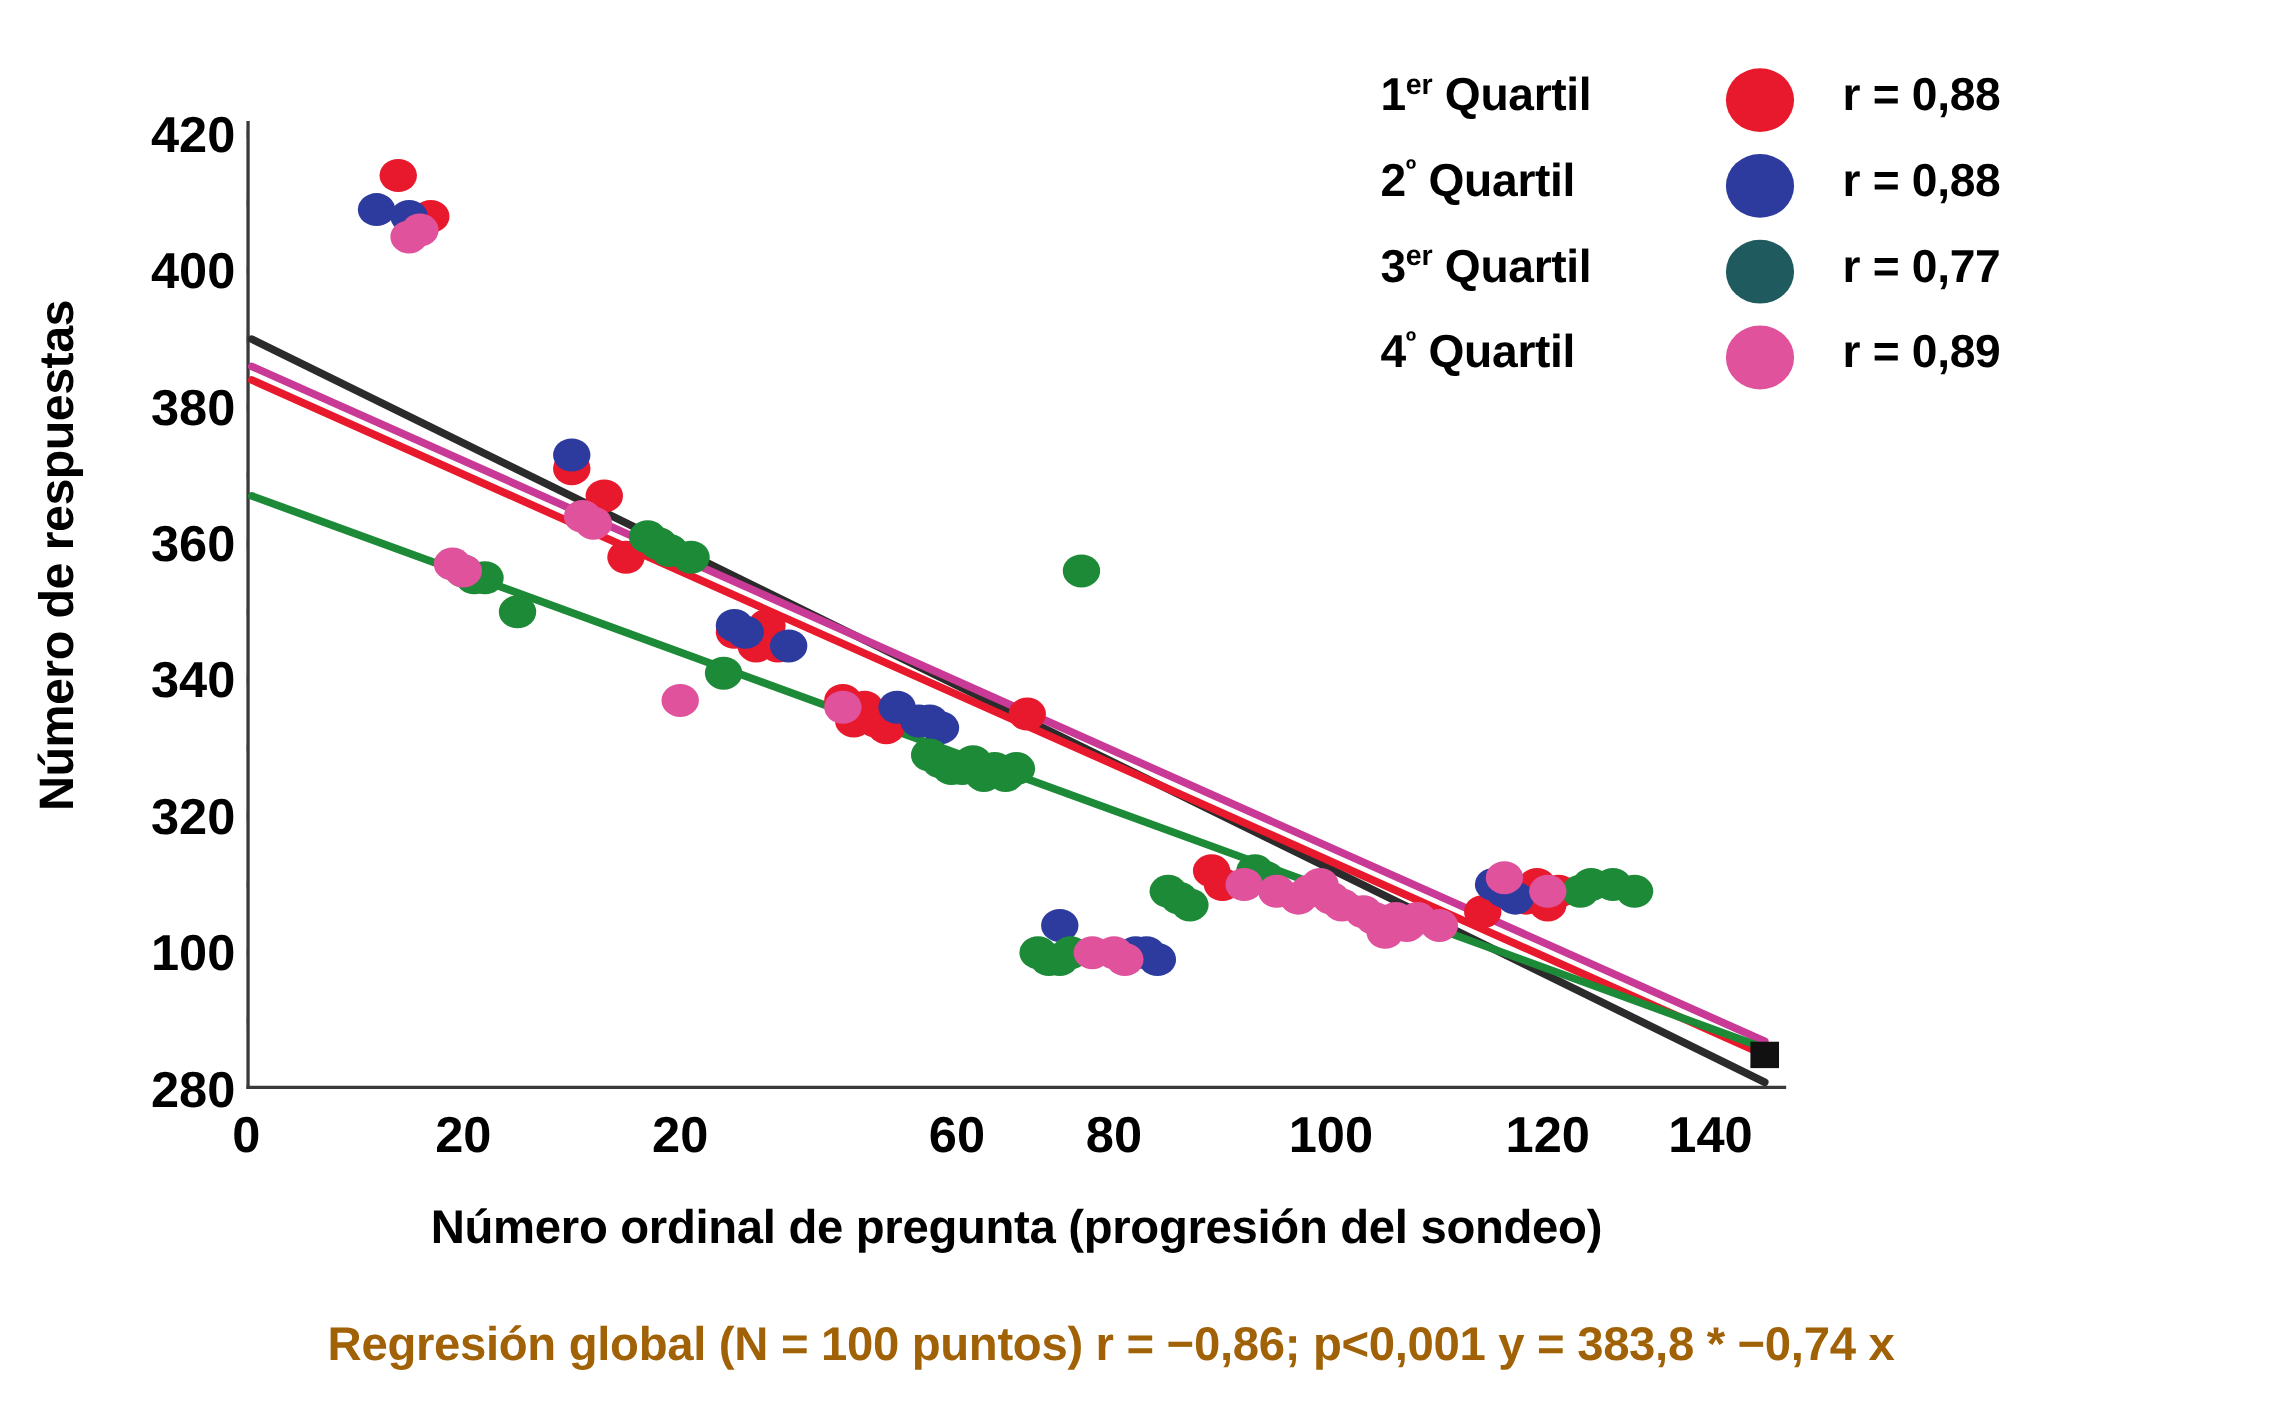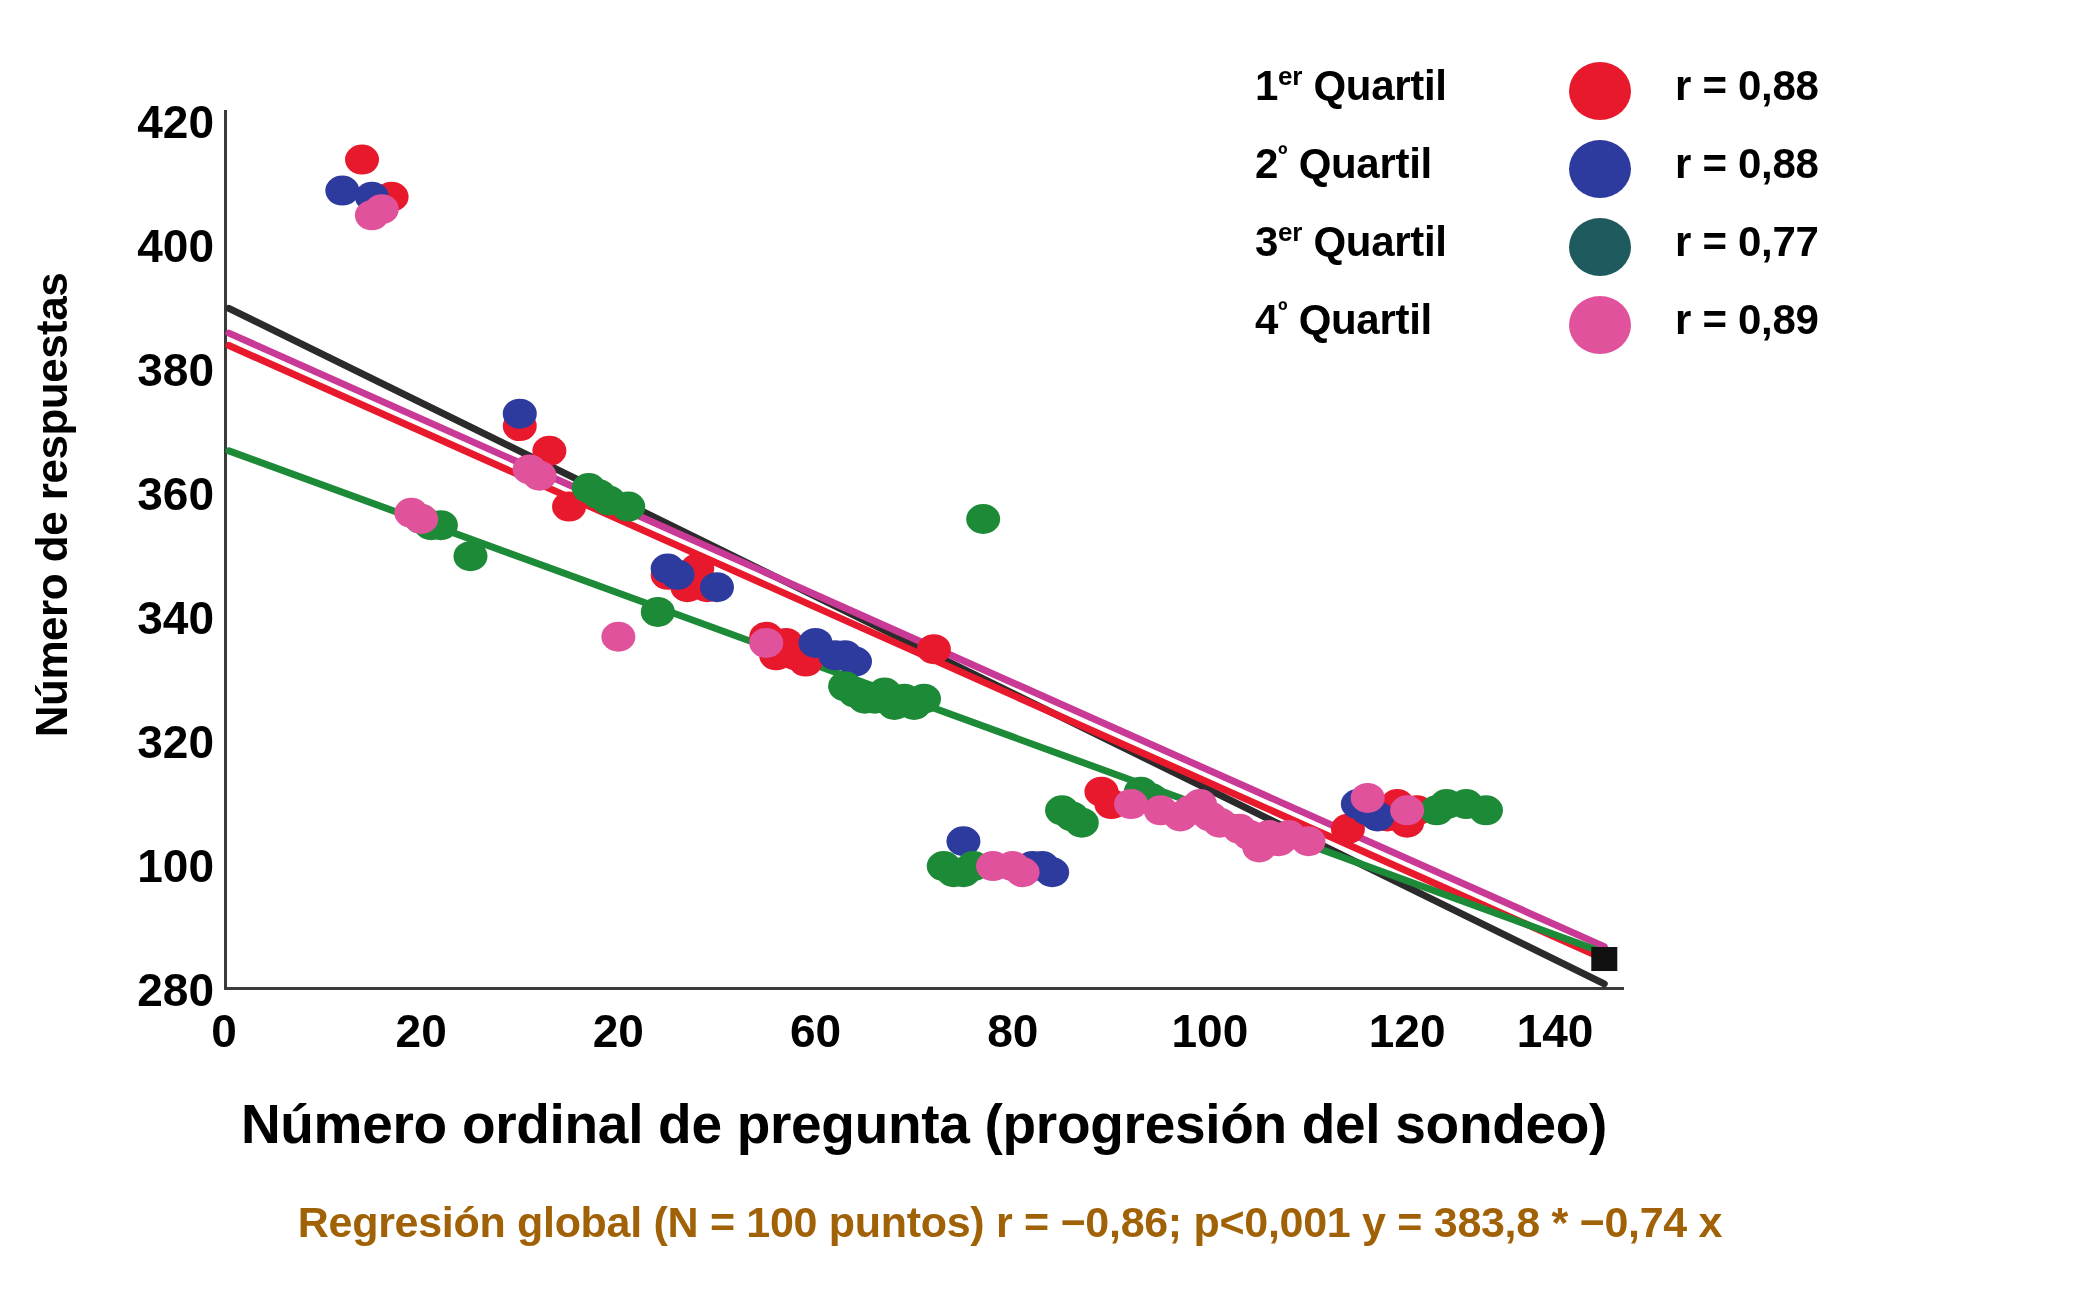--- a/index.html
+++ b/index.html
@@ -92,21 +92,21 @@
     height: 60px;
   }
 
   
   #x-axis-title {
     position: absolute;
     left: 224px;
     top: 1092px;
     width: 1400px;
     text-align: center;
-    font-size: 55px;
+    font-size: 43px;
     font-weight: bold;
     color: #000;
     white-space: nowrap;
     letter-spacing: -0.3px;
   }
 
   
   #caption {
     position: absolute;
     left: 0px;
@@ -342,21 +342,21 @@
           <ellipse cx="1183.0985915492959" cy="700.2816901408451" rx="17" ry="15" fill="#E0529C"></ellipse>
         </g>
         <rect x="1367.281690140845" y="837.0140845070423" width="26" height="24" fill="#111111"></rect>
       </svg>
   </div>
 
   <div id="x-tick-labels">
       <div class="xtick-label" style="left: 0px;">0</div>
       <div class="xtick-label" style="left: 197.183px;">20</div>
       <div class="xtick-label" style="left: 394.366px;">20</div>
-      <div class="xtick-label" style="left: 591.549px;">60</div>
+      <div class="xtick-label" style="left: 591.549px; text-align: right;">60</div>
       <div class="xtick-label" style="left: 788.732px;">80</div>
       <div class="xtick-label" style="left: 985.915px;">100</div>
       <div class="xtick-label" style="left: 1183.1px;">120</div>
       <div class="xtick-label" style="left: 1331px;">140</div>
     </div>
 
   <div id="x-axis-title">Número ordinal de pregunta (progresión del sondeo)</div>
 
   <div id="legend">
       <div class="legend-row">

